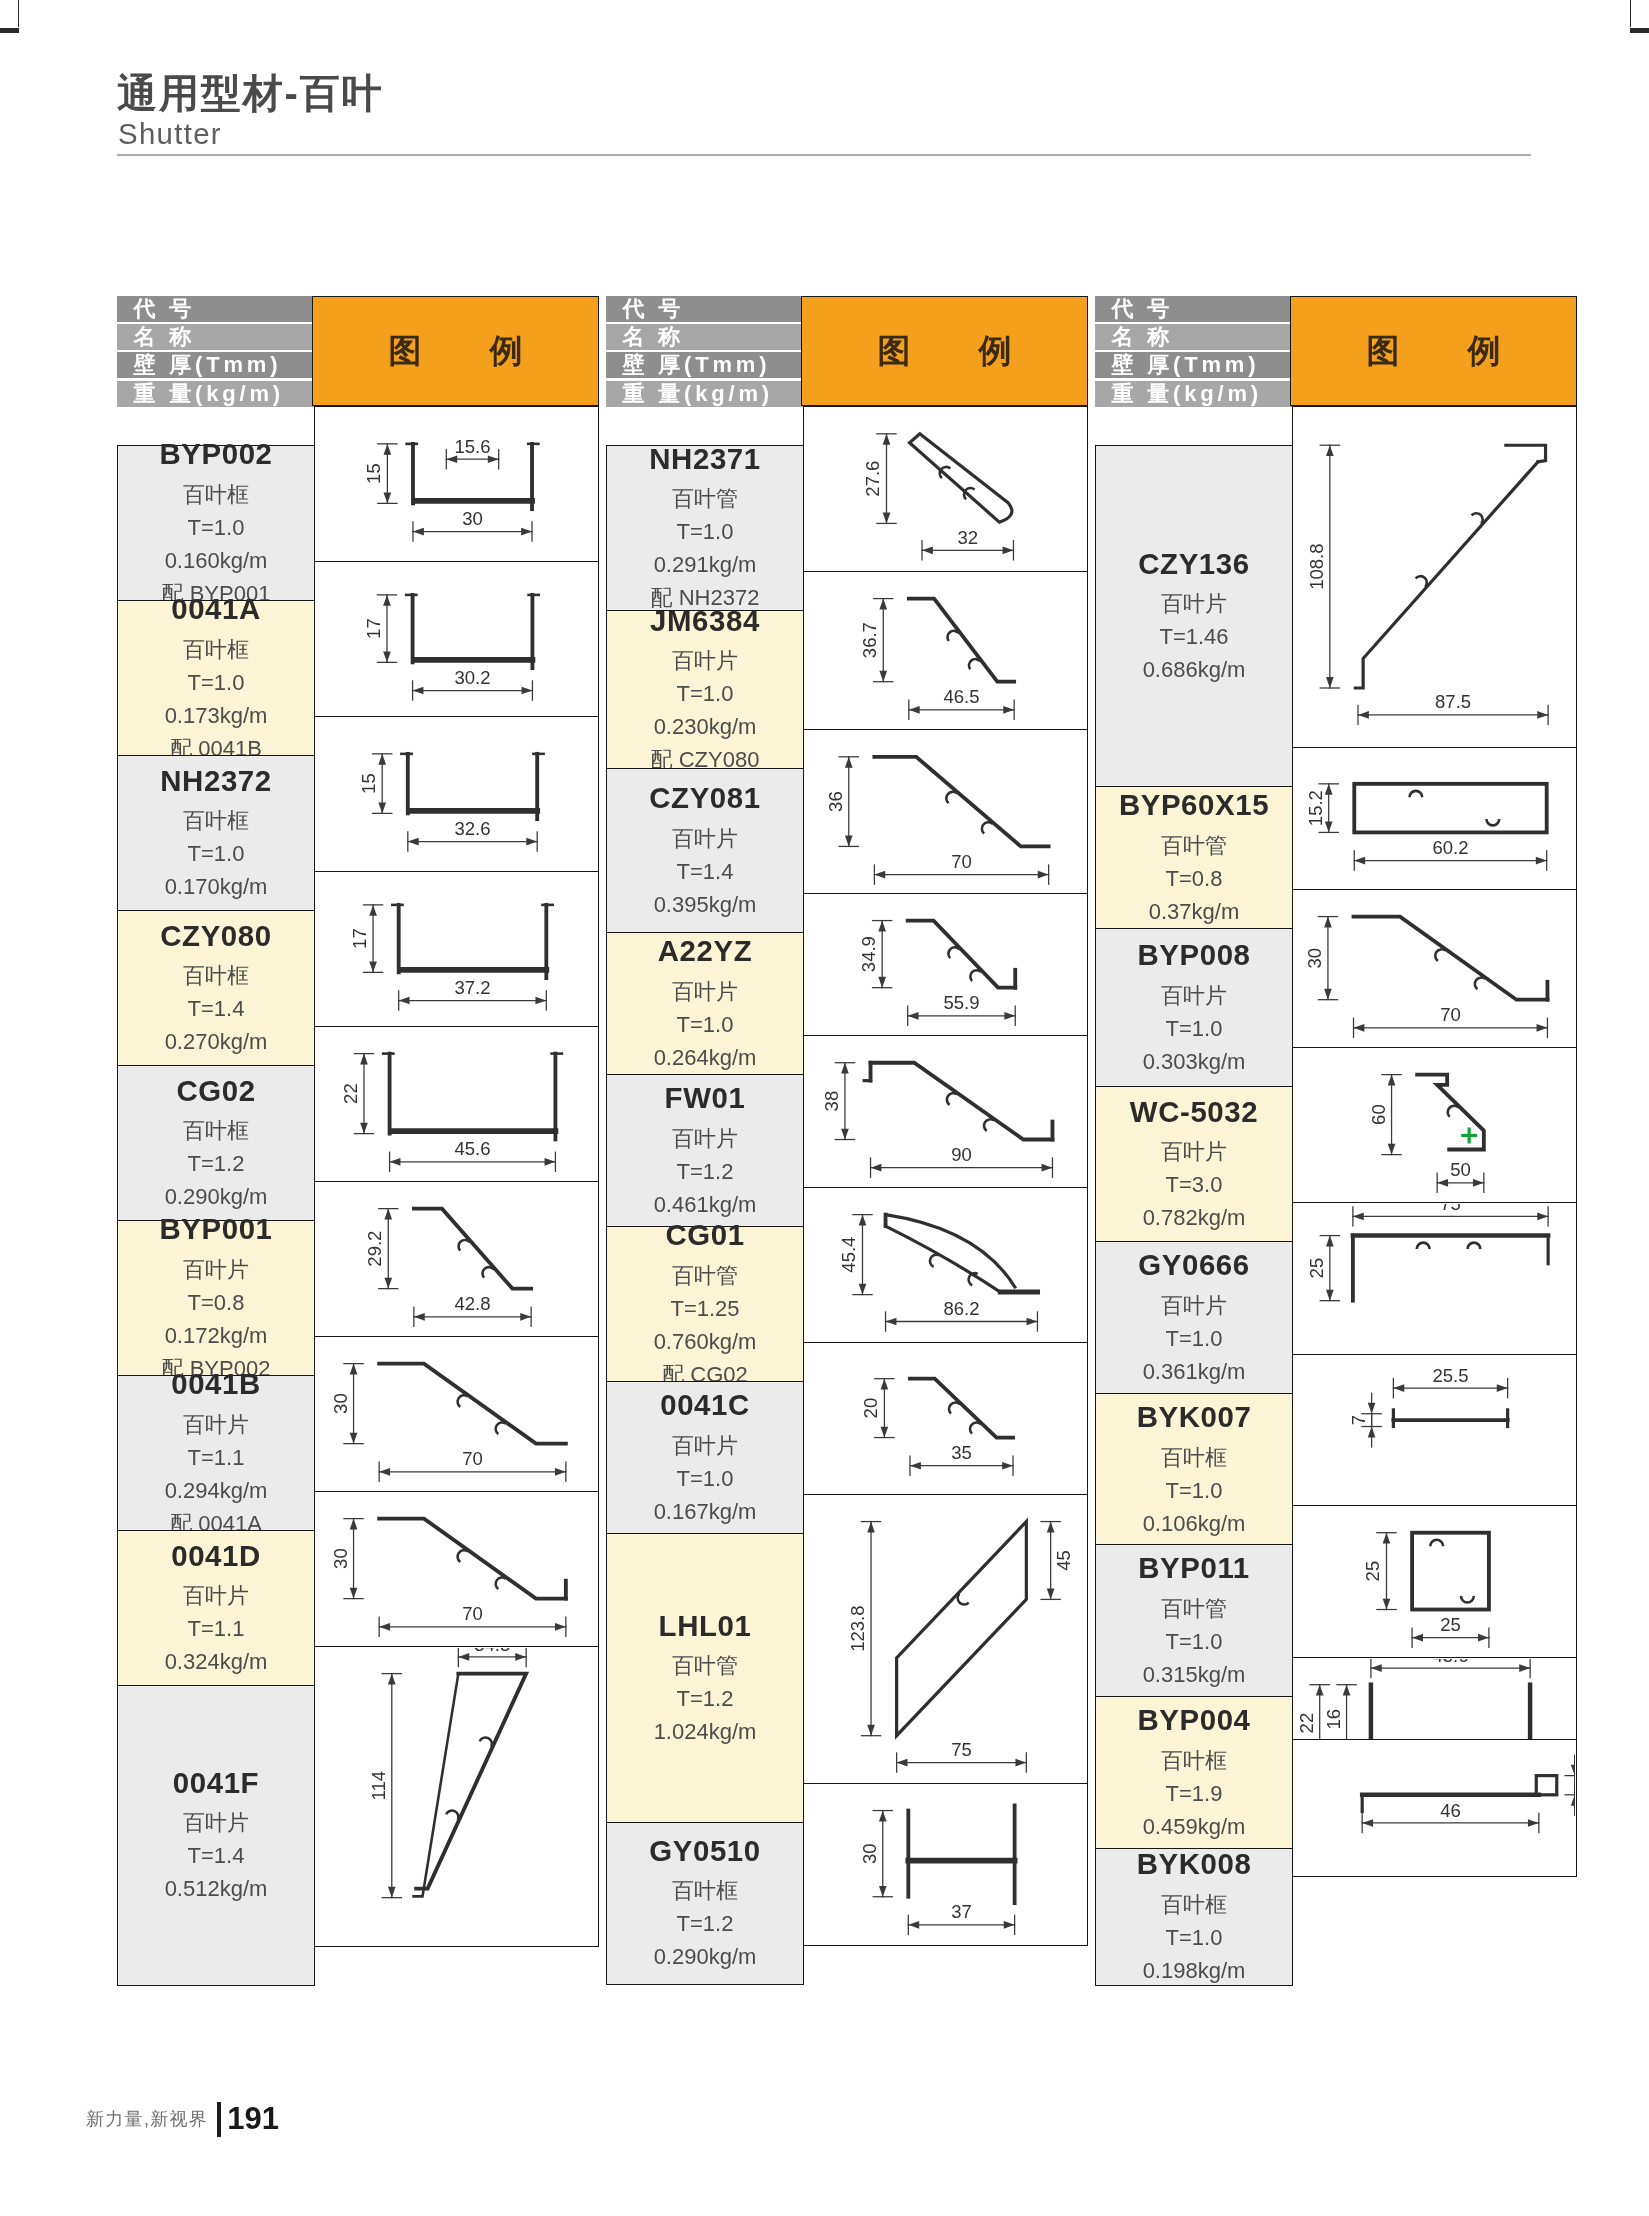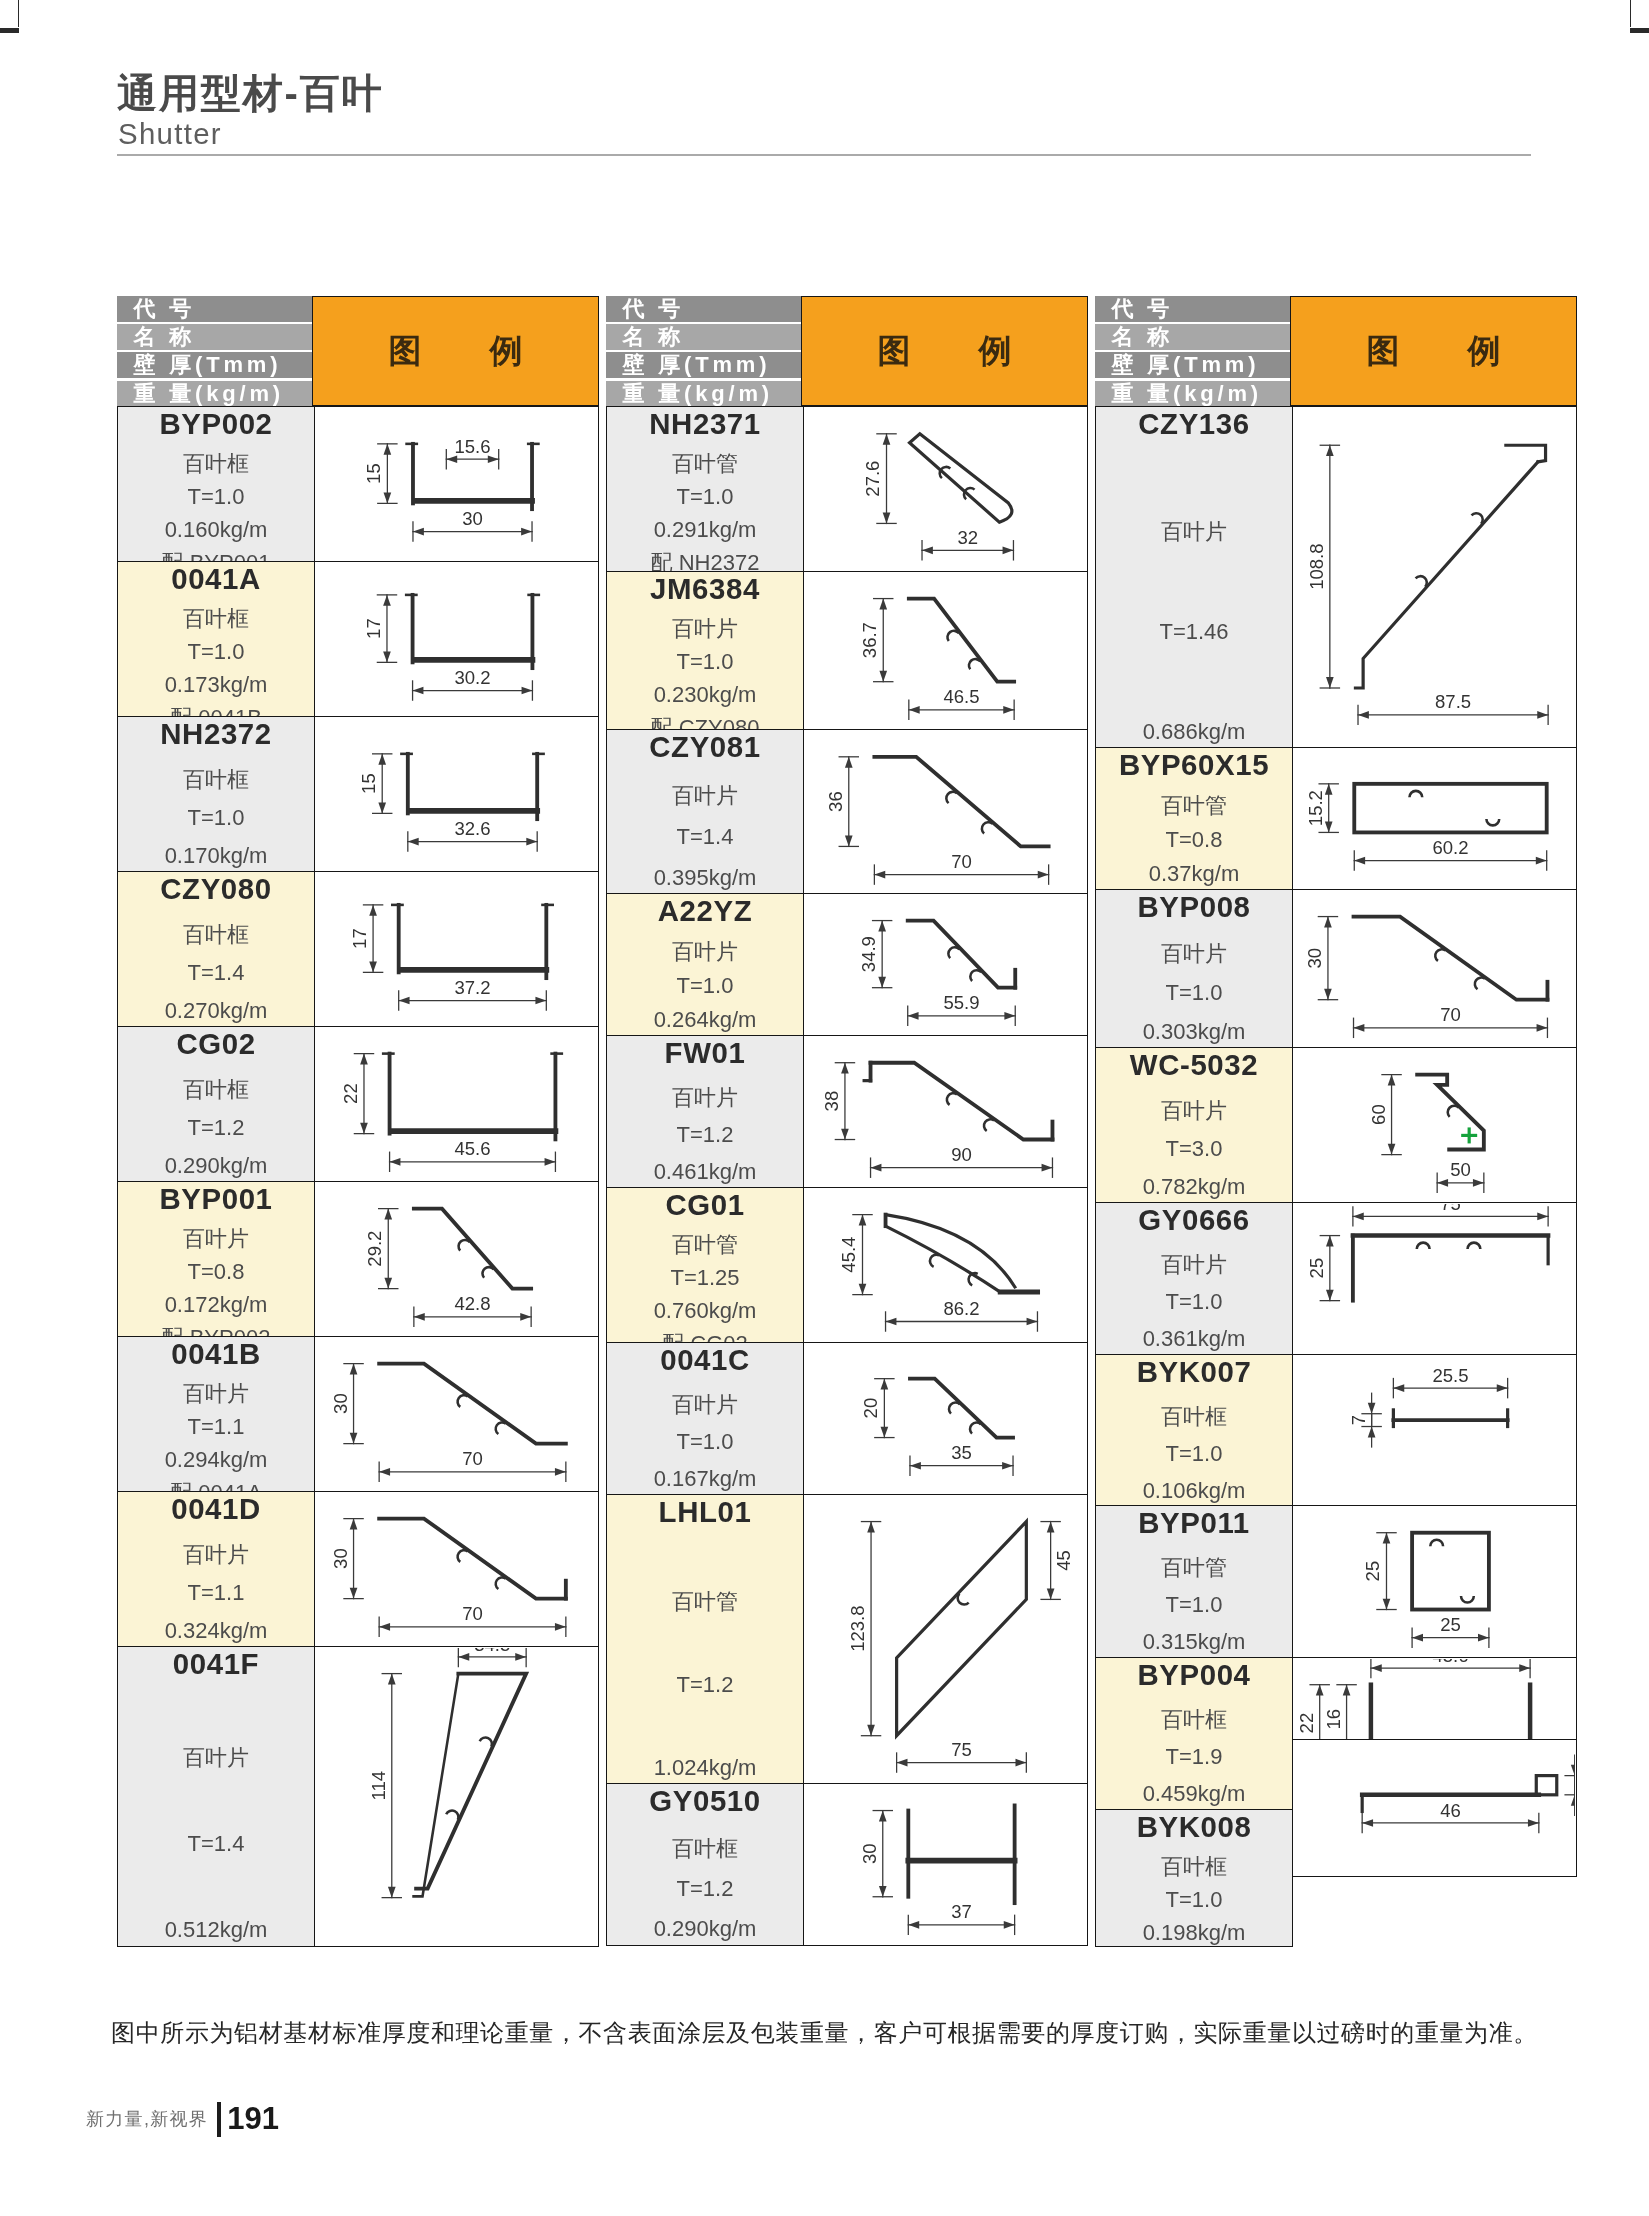--- a/index.html
+++ b/index.html
@@ -12,21 +12,21 @@
   .title-en{position:absolute;left:118px;top:117px;font-size:29.4px;color:#5e5e5e;letter-spacing:1.3px;}
   .title-rule{position:absolute;left:117px;top:154px;width:1414px;height:1.9px;background:#aaaaaa;}
   
   .profile-table{position:absolute;top:296px;width:481px;}
   .hdr-row{position:absolute;left:0;width:197px;height:25.6px;color:#ffffff;font-weight:bold;
            font-size:22px;line-height:25.6px;padding-left:16.6px;box-sizing:border-box;letter-spacing:3.8px;}
   .legend-cell{position:absolute;left:195px;top:0;width:287px;height:110px;background:#F5A01D;
            border:1.9px solid #161616;box-sizing:border-box;display:flex;align-items:center;justify-content:center;
            font-size:33px;font-weight:bold;color:#3a2a10;letter-spacing:29.4px;text-indent:29.4px;}
   .label-cell{position:absolute;left:0;width:198px;border:1.9px solid #161616;box-sizing:border-box;
-           display:flex;flex-direction:column;align-items:center;justify-content:space-between;text-align:center;}
+           display:flex;flex-direction:column;align-items:center;justify-content:center;text-align:center;margin-top:39px;}
   .label-cell.gray{background:#EBEBEB;}
   .label-cell.yellow{background:#FBF4D5;}
   .draw-cell{position:absolute;left:197px;width:285px;border:1.9px solid #161616;box-sizing:border-box;background:#ffffff;
            display:flex;align-items:center;justify-content:center;}
   .p-code{font-size:29.4px;font-weight:bold;color:#2b2b2b;margin-bottom:6.4px;letter-spacing:0.6px;}
   .p-line{font-size:22px;color:#4c4c4c;line-height:33px;}
   
   .footnote{position:absolute;left:0;top:2017px;width:1649px;text-align:center;font-size:24px;color:#262626;letter-spacing:0.6px;}
   .footer{position:absolute;left:86px;top:2101px;display:flex;align-items:center;}
   .footer-brand{font-size:18px;color:#6f6f6f;letter-spacing:1.3px;}
@@ -789,20 +789,19 @@
             <line x1="438.5" y1="53.900000000000006" x2="438.5" y2="83.9" stroke="#3a3a3a" stroke-width="2" stroke-linecap="square"></line>
             <polygon points="438.5,53.900000000000006 432.5,36.900000000000006 444.5,36.900000000000006" fill="#3a3a3a"></polygon>
             <polygon points="438.5,83.9 432.5,100.9 444.5,100.9" fill="#3a3a3a"></polygon>
             <line x1="438.5" y1="21.900000000000006" x2="438.5" y2="115.9" stroke="#3a3a3a" stroke-width="2" stroke-linecap="square"></line>
             <text x="0" y="0" text-anchor="middle" font-size="29" fill="#333333" style="font-family:&quot;Liberation Sans&quot;,&quot;DejaVu Sans&quot;,sans-serif" transform="translate(468.5,68.9) rotate(-90)">12</text>
           </svg>
         </div>
       </div>
     </div>
 
-  <div class="footnote">图中所示为铝材基材标准厚度和理论重量，不含表面涂层及包装重量，客户可根据需要的厚度订购，实际重量以过磅时的重量为准。</div>
   <div class="footer">
     <span class="footer-brand">新力量,新视界</span>
     <span class="footer-bar"></span>
     <span class="footer-page">191</span>
   </div>
 </div>
 
 
 </body></html>

